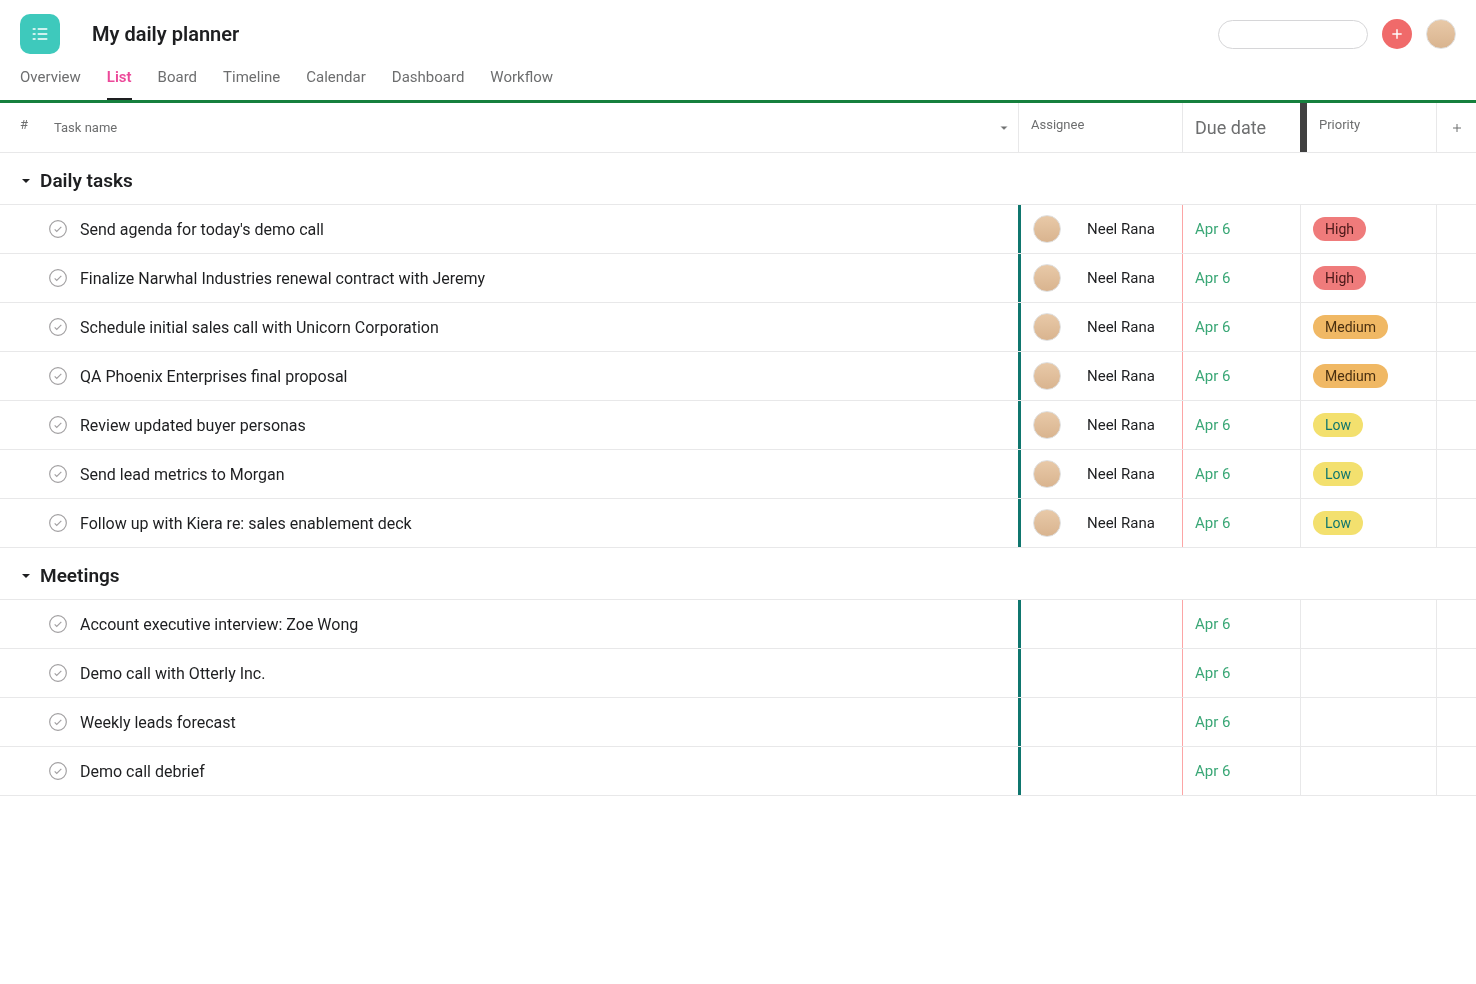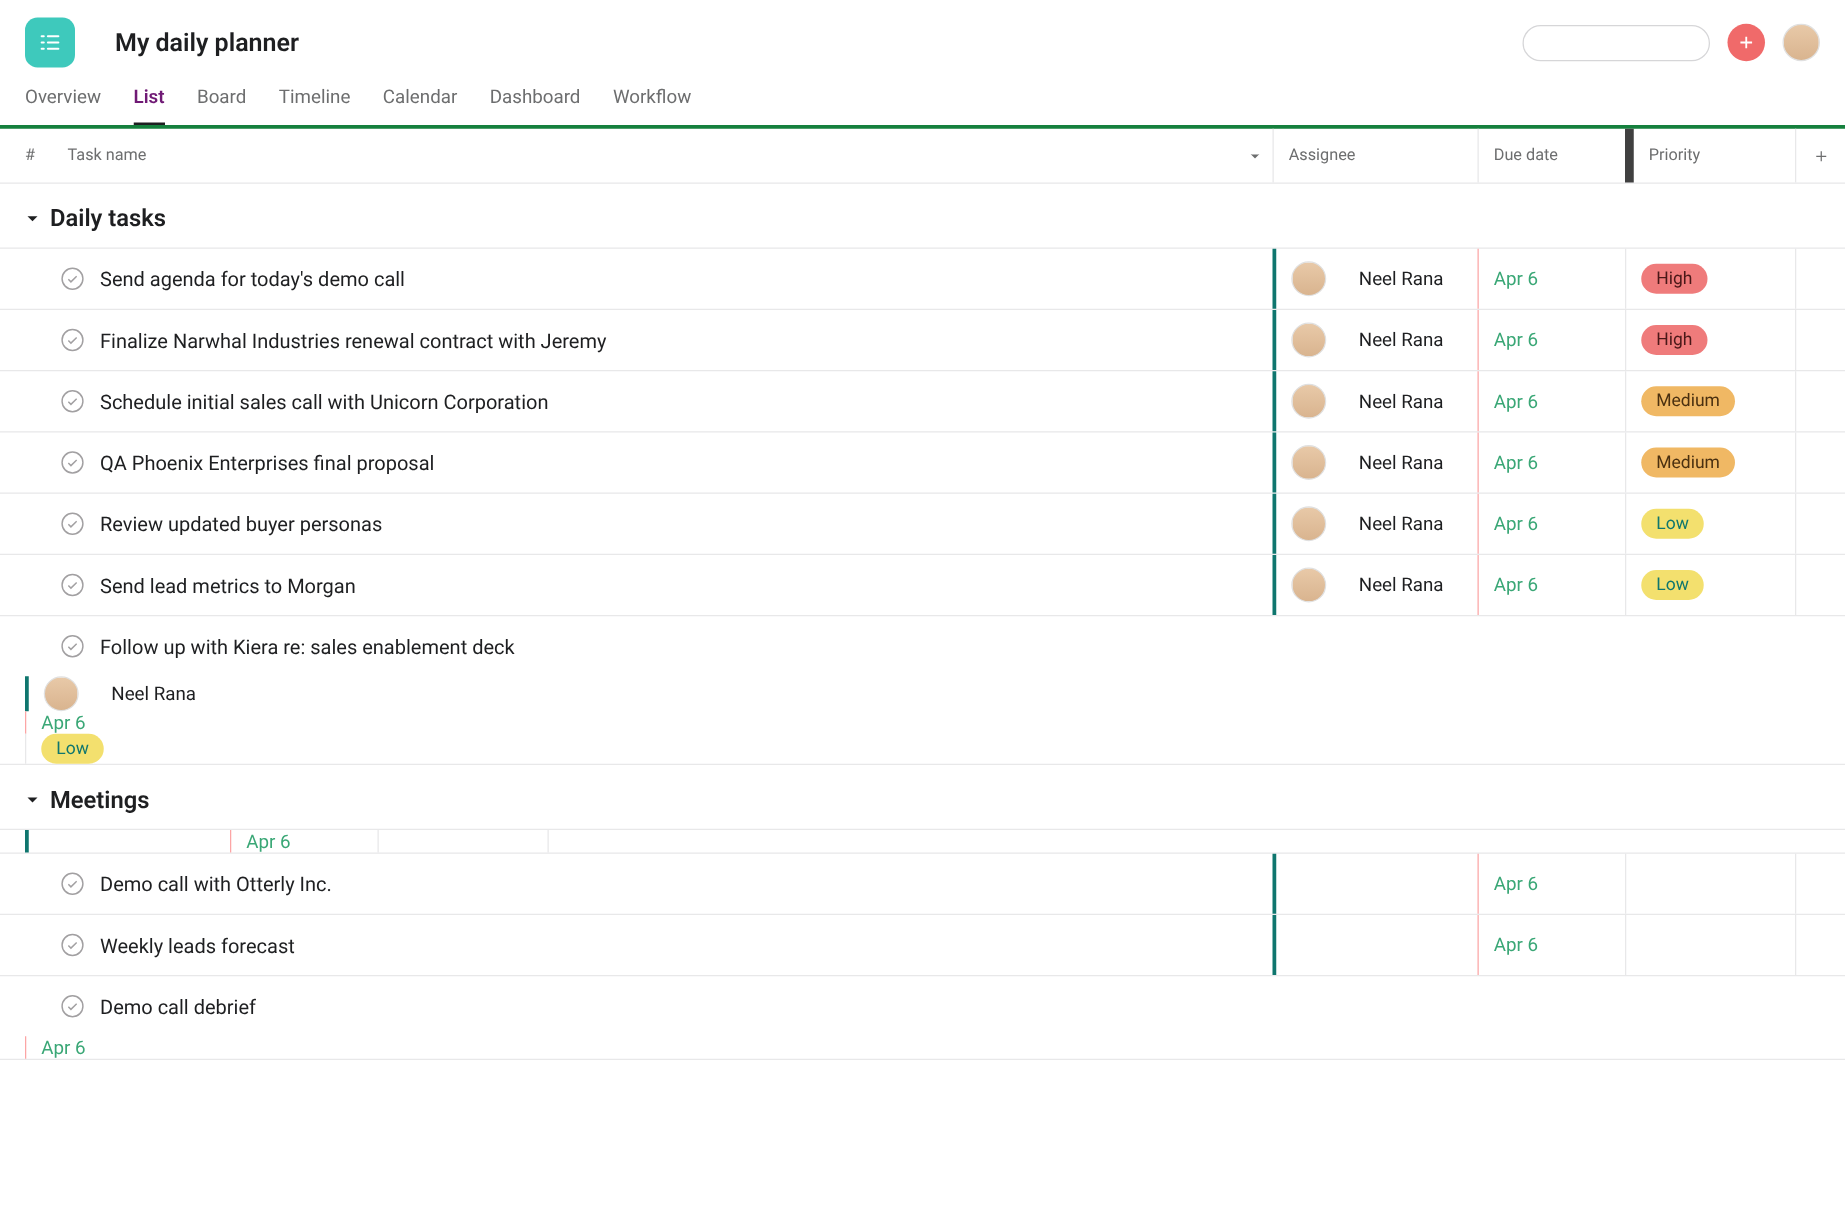--- a/index.html
+++ b/index.html
@@ -66,50 +66,50 @@
     border-bottom: 3px solid #15803d;
   }
   .tab {
     padding-bottom: 12px;
     font-size: 15px;
     color: #6d6e6f;
     cursor: pointer;
     border-bottom: 2px solid transparent;
   }
   .tab.active {
-    color: #701a75;
+    color: #ec4899;
     font-weight: 600;
     border-bottom-color: #1e1f21;
   }
   .table-header {
     display: flex;
     border-bottom: 1px solid #e8e8e9;
     padding-left: 20px;
   }
   .col-num { width: 28px; padding: 14px 0; color: #6d6e6f; font-size: 13px;}
   .col-task { flex: 1; padding: 14px 8px 14px 6px; color: #6d6e6f; font-size: 13px; display:flex; align-items:center; justify-content:space-between;}
   .col-assignee { width: 164px; padding: 14px 12px; color: #6d6e6f; font-size: 13px; border-left: 1px solid #e8e8e9;}
-  .col-due { width: 118px; padding: 14px 12px; color: #6d6e6f; font-size: 13px; border-left: 1px solid #e8e8e9;}
+  .col-due { width: 118px; padding: 14px 12px; color: #6d6e6f; font-size: 18px; border-left: 1px solid #e8e8e9;}
   .col-priority { width: 136px; padding: 14px 12px; color: #6d6e6f; font-size: 13px; border-left: 7px solid #404040;}
   .col-add { width: 40px; padding: 14px 12px; border-left: 1px solid #e8e8e9; display:flex; align-items:center; justify-content:center;}
   .col-add svg { width:12px; height:12px; stroke:#6d6e6f; stroke-width:2;}
   .col-task svg { width:12px; height:12px; stroke:#6d6e6f; fill:#6d6e6f;}
   .section-header {
     display:flex; align-items:center; gap:8px;
     padding: 16px 20px 12px 20px;
     font-size: 19px; font-weight: 600; text-align: center;
   }
   .section-header svg { width:12px; height:12px; fill:#1e1f21; }
   .task-row {
     display:flex;
     border-top: 1px solid #e8e8e9;
     padding-left: 20px;
     align-items: stretch;
   }
-  .task-row:last-child { border-bottom: 1px solid #e8e8e9; flex-direction: column;}
+  .task-row:last-child { border-bottom: 1px solid #e8e8e9;}
   .cell-task {
     flex:1; display:flex; align-items:center; gap:12px;
     padding: 14px 8px 14px 28px;
     font-size: 16px;
   }
   .check-circle {
     width:20px; height:20px; flex-shrink:0;
   }
   .check-circle svg { width:20px; height:20px; stroke:#a2a0a2; fill:none; stroke-width:1.4;}
   .cell-assignee {
@@ -337,20 +337,27 @@
         </div>
       </div>
       <div class="section-header">
         <svg viewBox="0 0 24 24">
           <path d="M4 8l8 8 8-8z"></path>
         </svg>
         <span>Meetings</span>
       </div>
       <div>
         <div class="task-row">
+          <div class="cell-task">
+            <span class="check-circle"><svg viewBox="0 0 24 24">
+                <circle cx="12" cy="12" r="10"></circle>
+                <path d="M8 12.5l2.5 2.5L16 9.5"></path>
+              </svg></span>
+            <span>Account executive interview: Zoe Wong</span>
+          </div>
           <div class="cell-assignee"></div>
           <div class="cell-due">Apr 6</div>
           <div class="cell-priority"></div>
           <div class="cell-add"></div>
         </div>
         <div class="task-row">
           <div class="cell-task">
             <span class="check-circle"><svg viewBox="0 0 24 24">
                 <circle cx="12" cy="12" r="10"></circle>
                 <path d="M8 12.5l2.5 2.5L16 9.5"></path>

